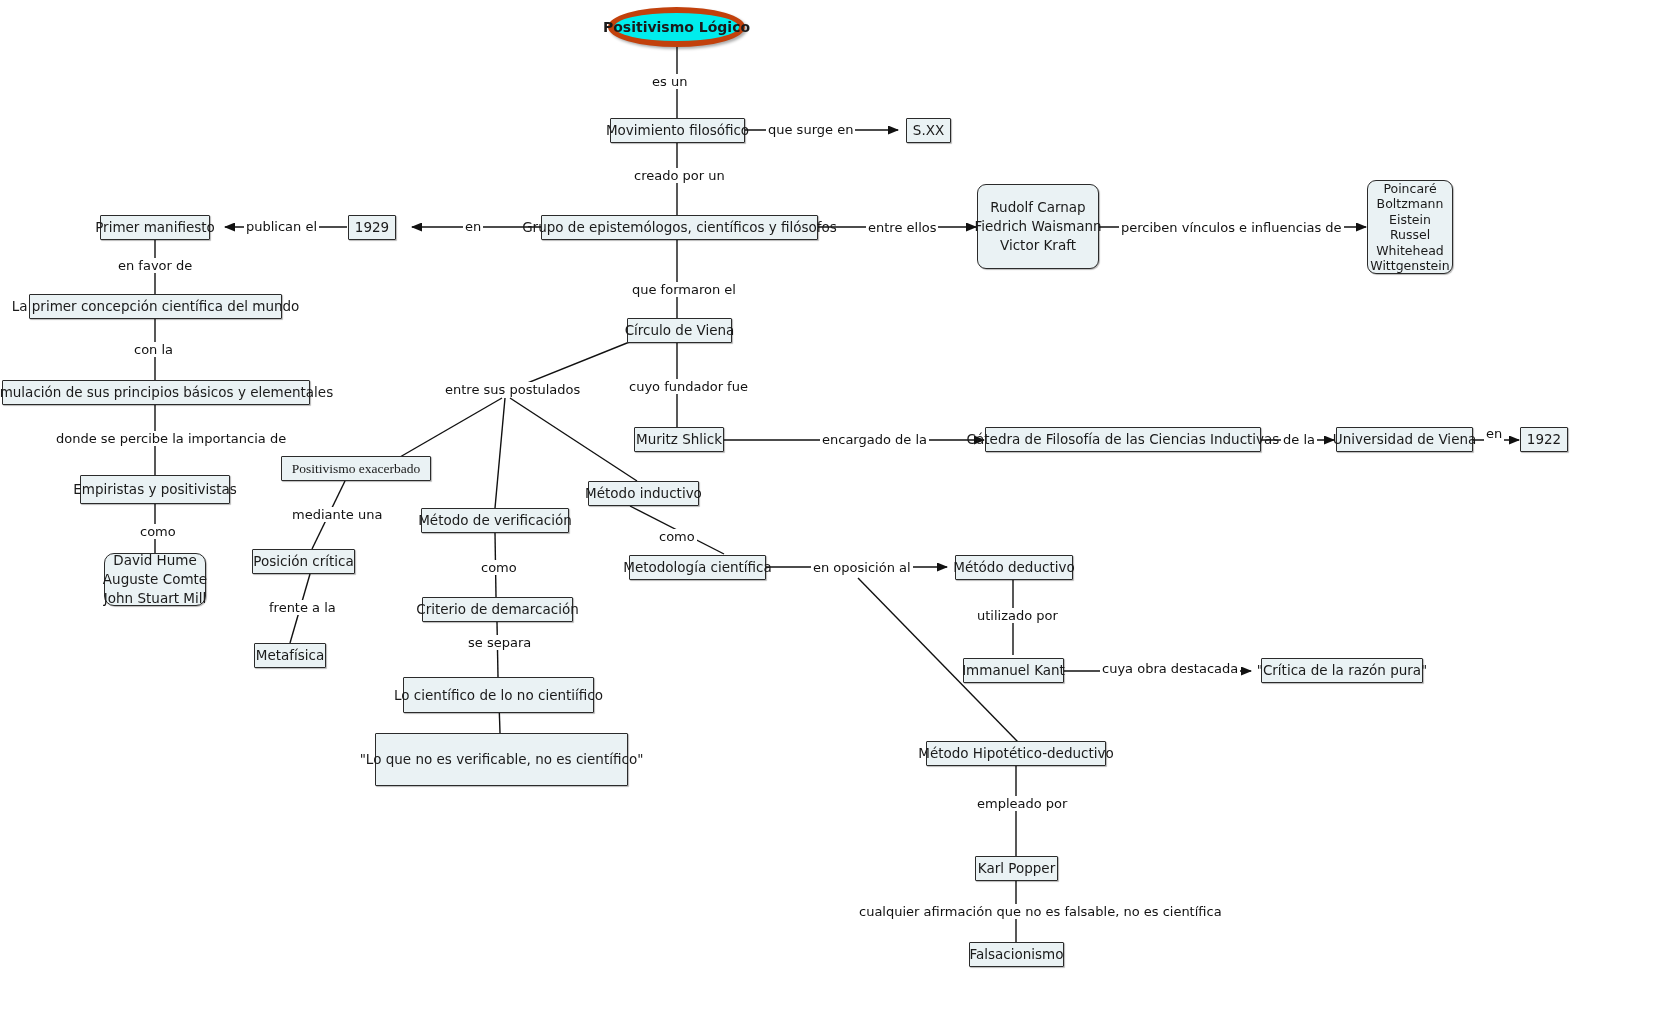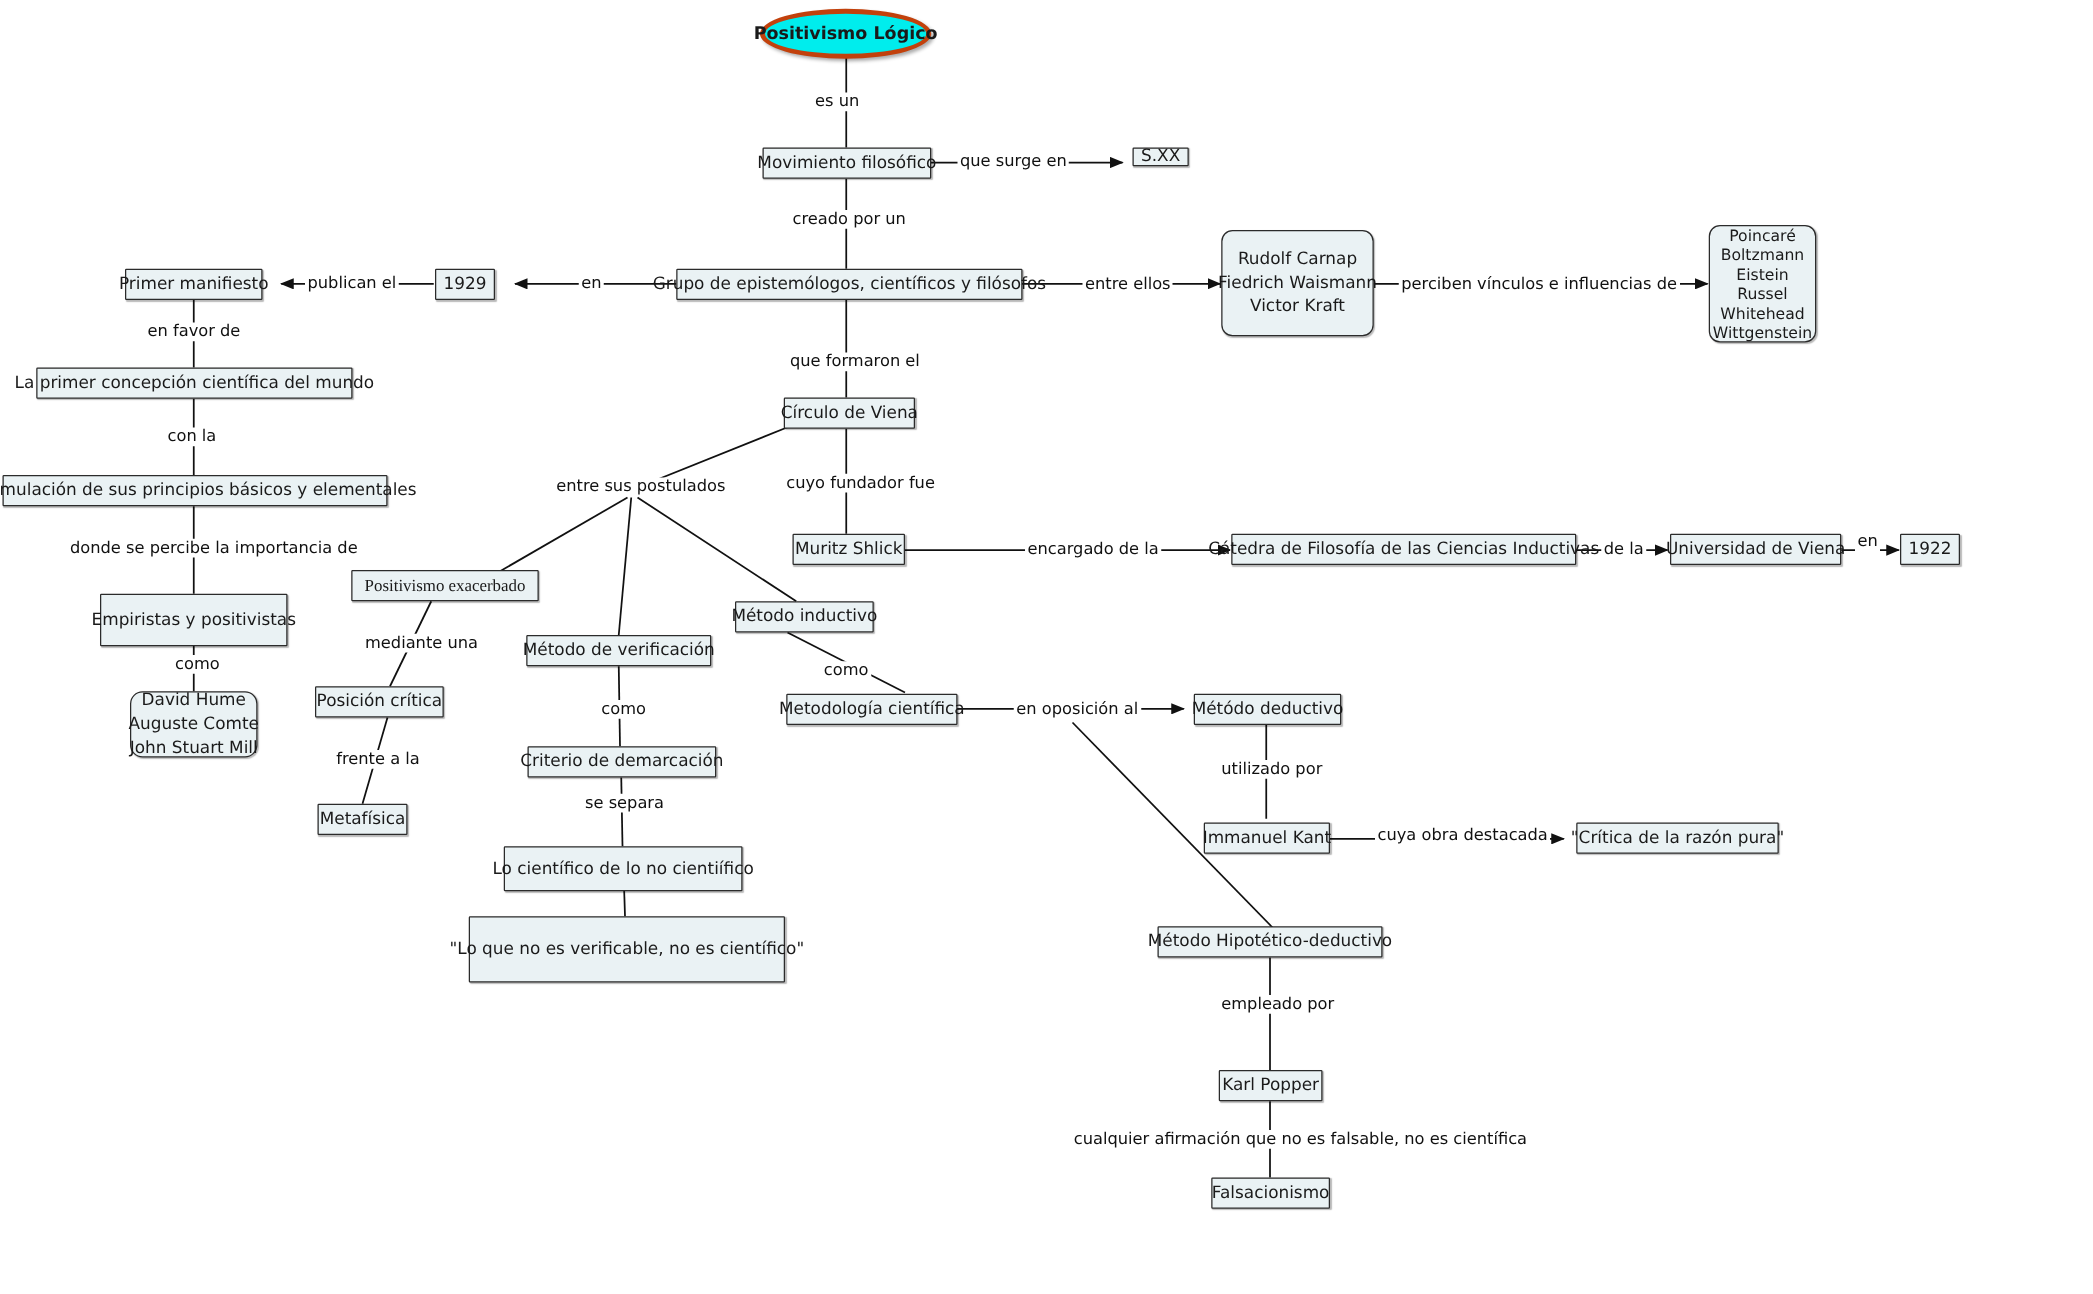--- a/index.html
+++ b/index.html
@@ -41,21 +41,21 @@
     padding: 2px 9px;
     white-space: pre;
     box-shadow: 1px 1px 1px rgba(0,0,0,0.28);
   }
   .node.multiline {
     border-radius: 10px;
     line-height: 19px;
   }
   .node.root {
     background: #00eded;
-    border: 4px solid #c2410c;
+    border: 6px solid #c2410c;
     border-radius: 50% / 50%;
     font-weight: bold;
     font-size: 14px;
     box-shadow: 2px 2px 3px rgba(0,0,0,0.33);
   }
   .linklabel {
     position: absolute;
     font-size: 13px;
     line-height: 15px;
     color: #111111;
@@ -144,33 +144,33 @@
       <line x1="1016" y1="766" x2="1016" y2="856"></line>
 
       <line x1="1016" y1="881" x2="1016" y2="942"></line>
     </g>
   </svg>
 
   <div class="node root" style="left:608px; top:7px; width:137px; height:40px;">Positivismo Lógico</div>
 
   <div class="node" style="left:610px; top:118px; width:135px; height:25px;">Movimiento filosófico</div>
 
-  <div class="node" style="left:906px; top:118px; width:45px; height:15px;">S.XX</div>
+  <div class="node" style="left:906px; top:118px; width:45px; height:25px;">S.XX</div>
 
   <div class="node" style="left:541px; top:215px; width:277px; height:25px;">Grupo de epistemólogos, científicos y filósofos</div>
 
   <div class="node" style="left:348px; top:215px; width:48px; height:25px;">1929</div>
 
   <div class="node" style="left:100px; top:215px; width:110px; height:25px;">Primer manifiesto</div>
 
   <div class="node" style="left:29px; top:294px; width:253px; height:25px;">La primer concepción científica del mundo</div>
 
   <div class="node" style="left:2px; top:380px; width:308px; height:25px;">Formulación de sus principios básicos y elementales</div>
 
-  <div class="node" style="left:80px; top:475px; width:150px; height:42px;">Empiristas y positivistas</div>
+  <div class="node" style="left:80px; top:475px; width:150px; height:29px;">Empiristas y positivistas</div>
 
   <div class="node multiline" style="left:104px; top:553px; width:102px; height:53px;">David Hume
 Auguste Comte
 John Stuart Mill</div>
 
   <div class="node multiline" style="left:977px; top:184px; width:122px; height:85px; border-radius:9px;">Rudolf Carnap
 Fiedrich Waismann
 Victor Kraft</div>
 
   <div class="node multiline" style="left:1367px; top:180px; width:86px; height:94px; border-radius:9px; font-size:12.5px; line-height:15.5px;">Poincaré

